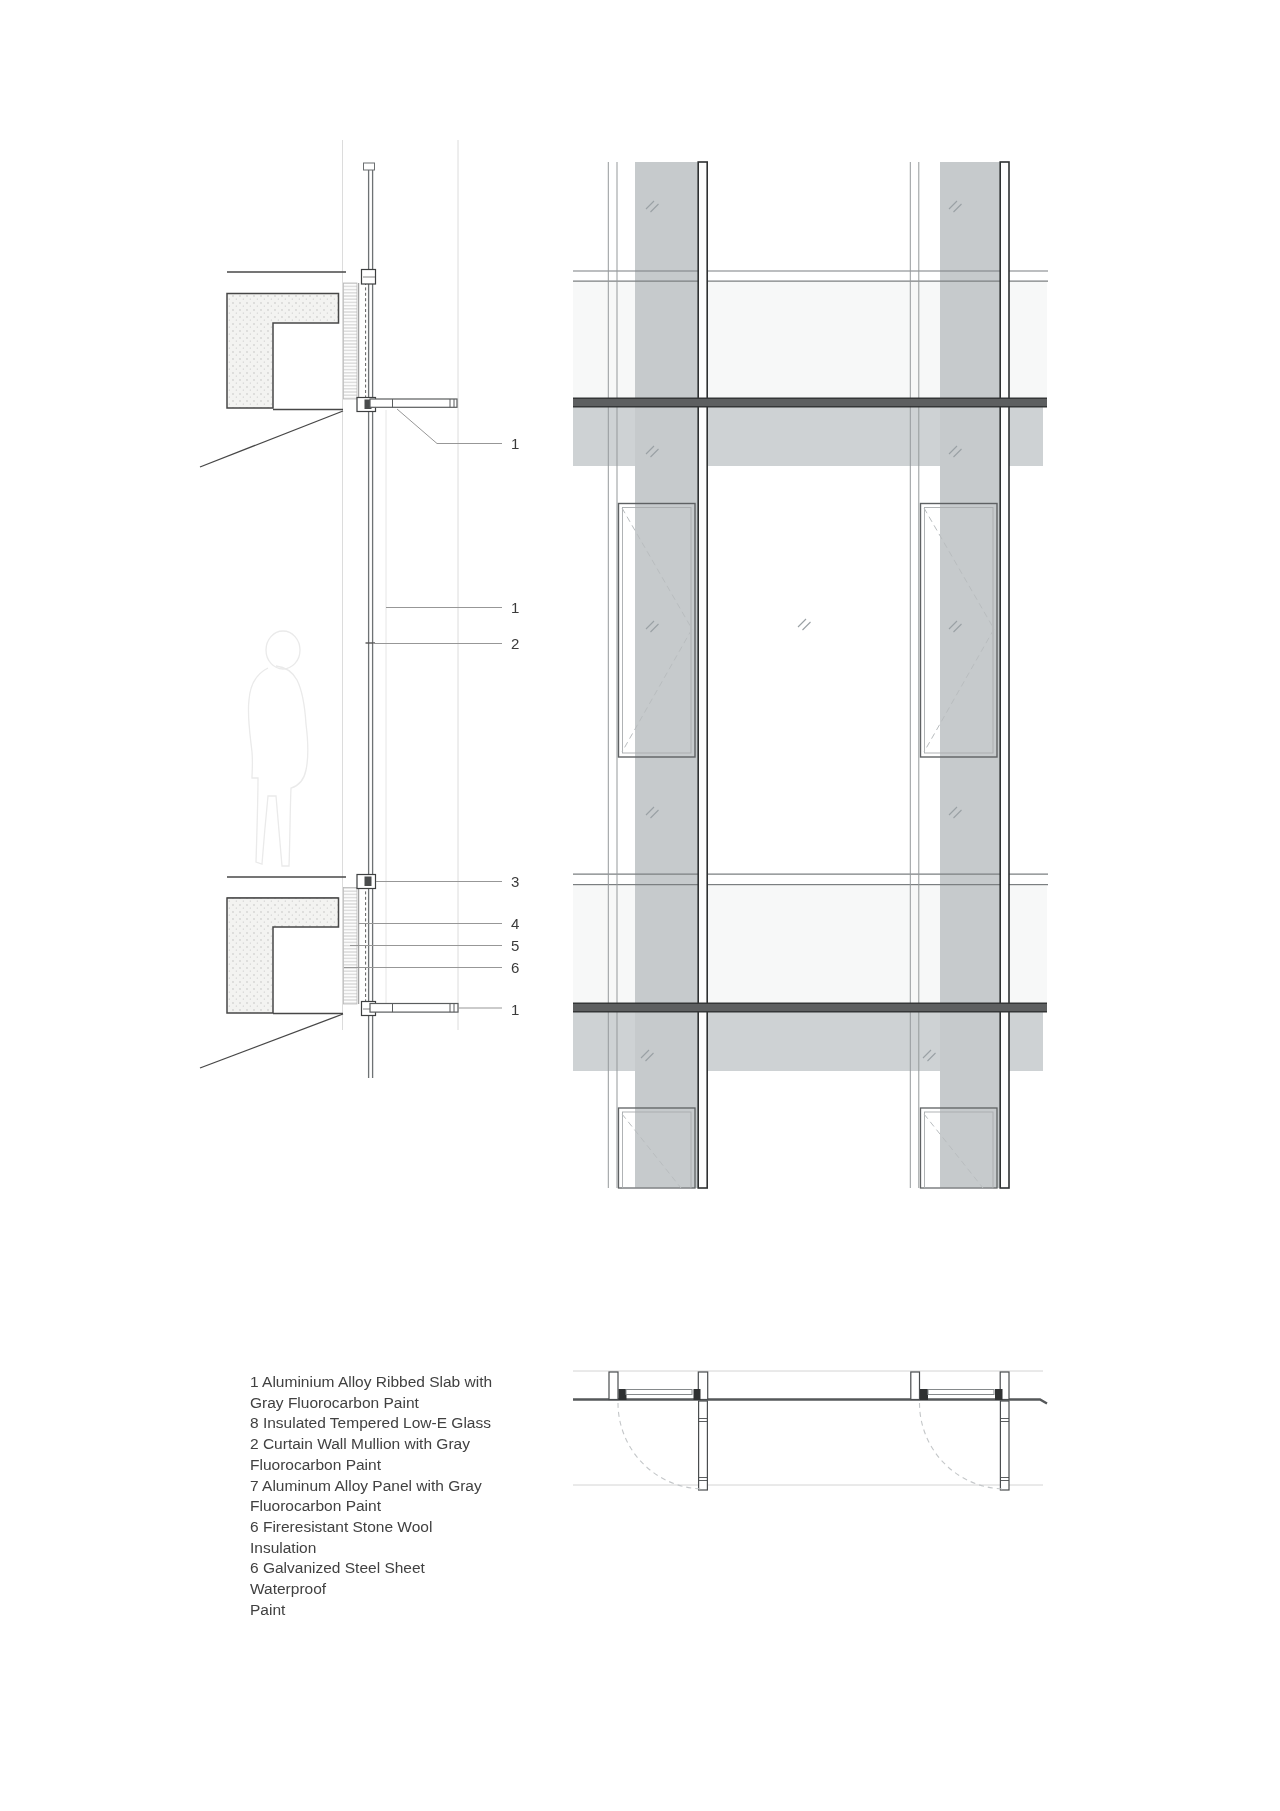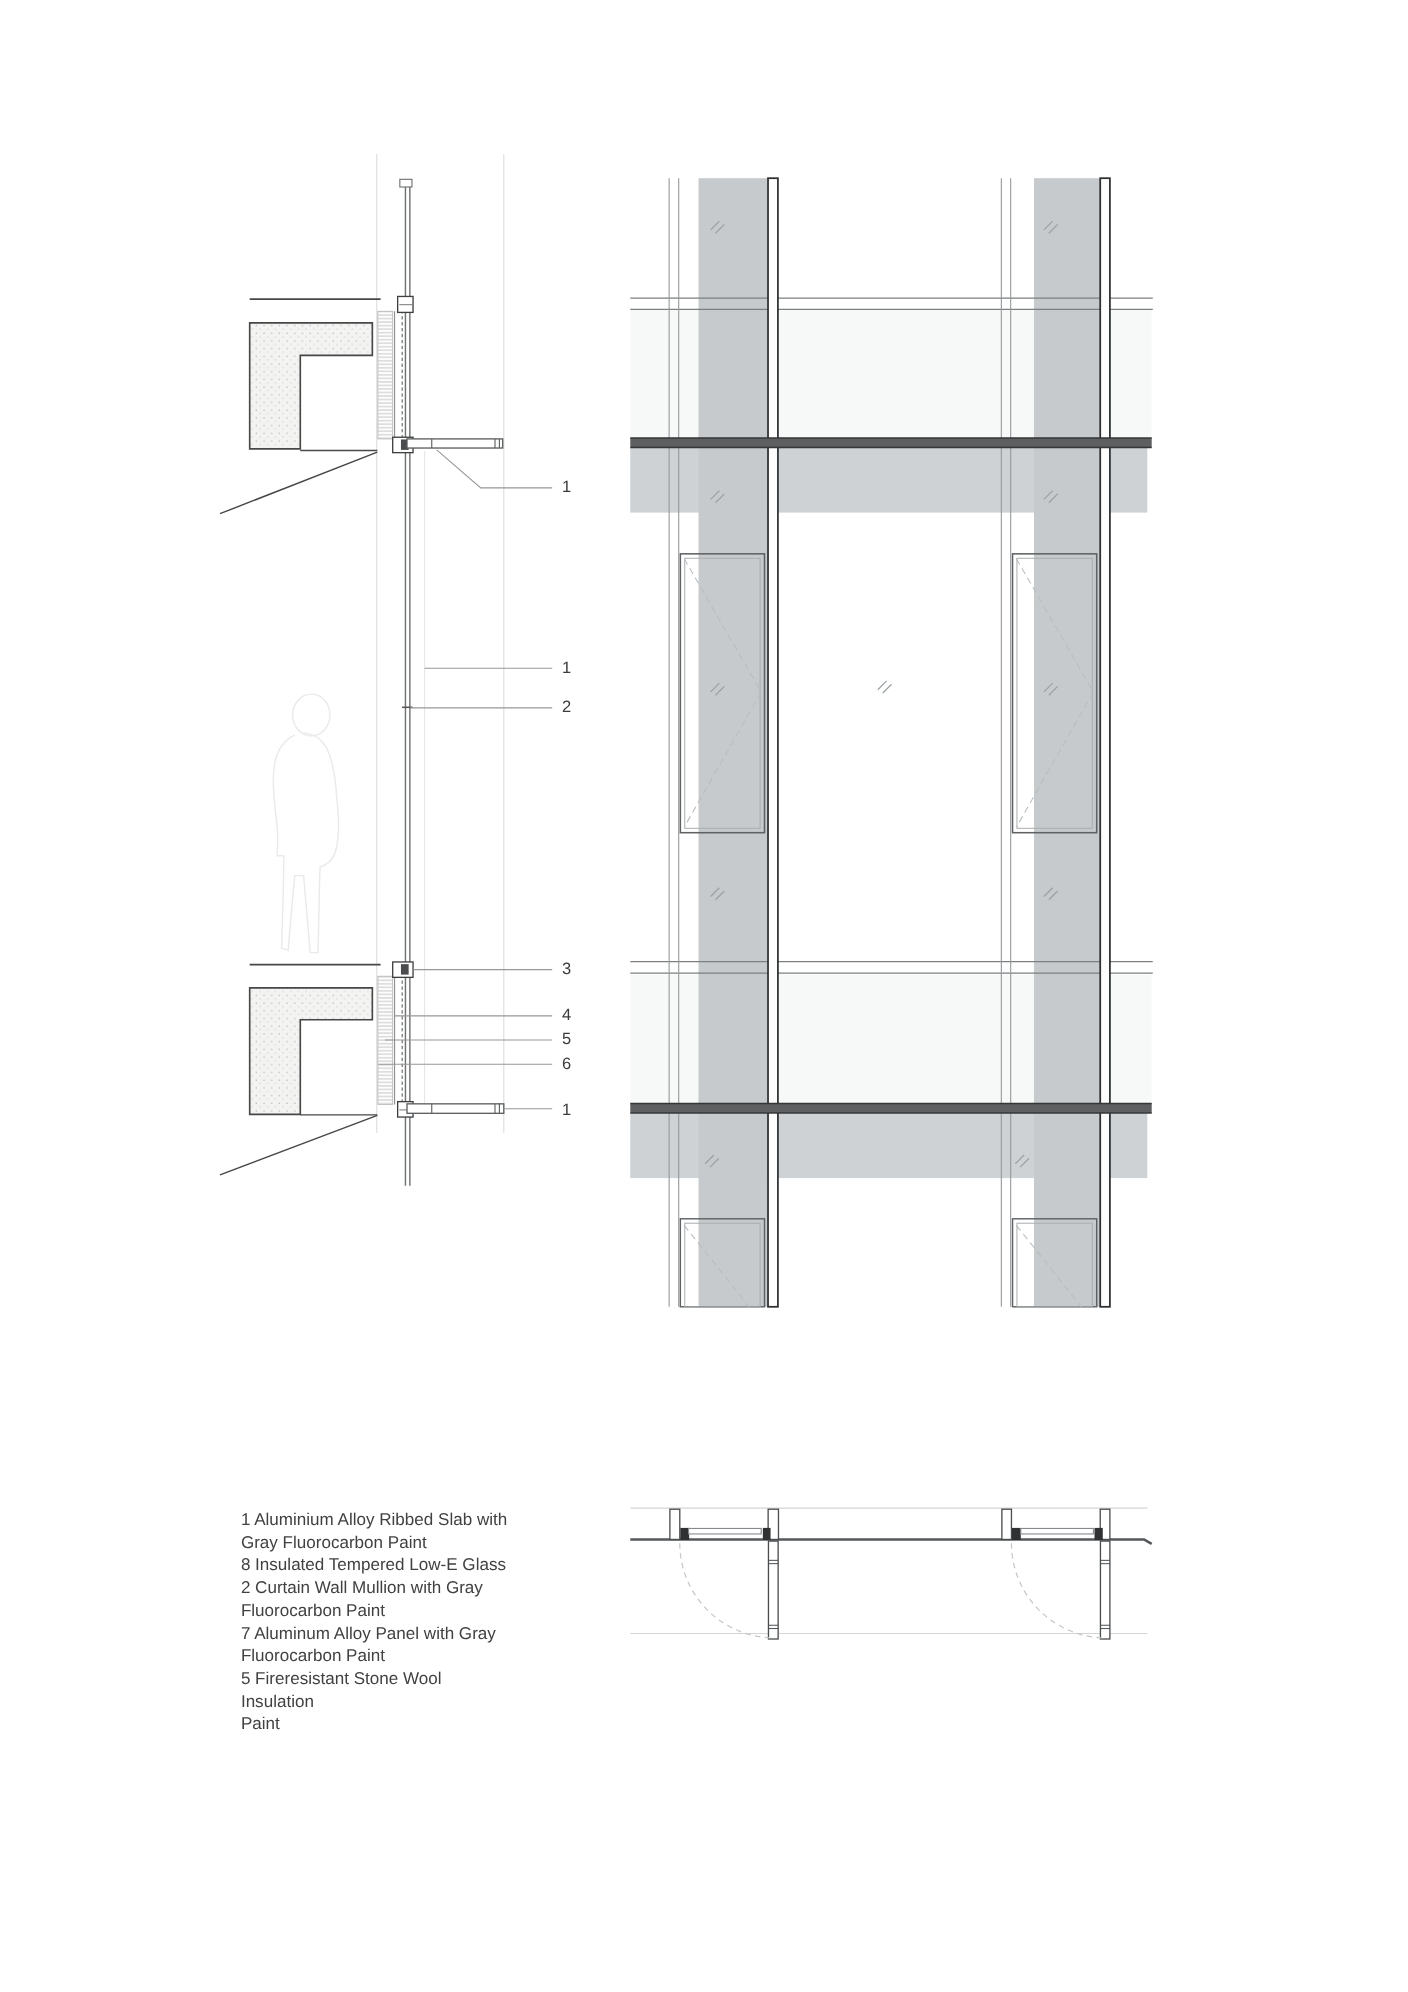--- a/index.html
+++ b/index.html
@@ -1,21 +1,21 @@
 <!DOCTYPE html>
 <html><head>
 <meta charset="utf-8">
 <style>
   html,body{margin:0;padding:0;background:#ffffff;}
   #sheet{position:relative;width:1280px;height:1811px;background:#ffffff;overflow:hidden;
          font-family:"Liberation Sans", sans-serif;}
   #drawing{position:absolute;left:0;top:0;}
   .callout{position:absolute;transform:translateY(-50%);font-size:15px;color:#3b3b3b;
            letter-spacing:0.2px;}
-  #legend{position:absolute;left:219px;top:1372px;width:250px;}
+  #legend{position:absolute;left:250px;top:1372px;width:250px;}
   .legend-line{font-size:15.5px;line-height:20.7px;color:#414141;}
 </style>
 </head>
 <body>
 
 <div id="sheet">
 
 <svg id="drawing" width="1280" height="1811" viewBox="0 0 1280 1811">
   <defs>
     <pattern id="stip" width="7" height="7" patternUnits="userSpaceOnUse">
@@ -225,17 +225,18 @@
 <div class="callout" style="left:511px;top:1009px">1</div>
 
 <div id="legend">
   <div class="legend-line">1 Aluminium Alloy Ribbed Slab with</div>
   <div class="legend-line">Gray Fluorocarbon Paint</div>
   <div class="legend-line">8 Insulated Tempered Low-E Glass</div>
   <div class="legend-line">2 Curtain Wall Mullion with Gray</div>
   <div class="legend-line">Fluorocarbon Paint</div>
   <div class="legend-line">7 Aluminum Alloy Panel with Gray</div>
   <div class="legend-line">Fluorocarbon Paint</div>
-  <div class="legend-line">5 Fireresistant Stone Wool Insulation</div>
+  <div class="legend-line">6 Fireresistant Stone Wool Insulation</div>
+  <div class="legend-line">6 Galvanized Steel Sheet Waterproof</div>
   <div class="legend-line">Paint</div>
 </div>
 
 </div>
 
 </body></html>

